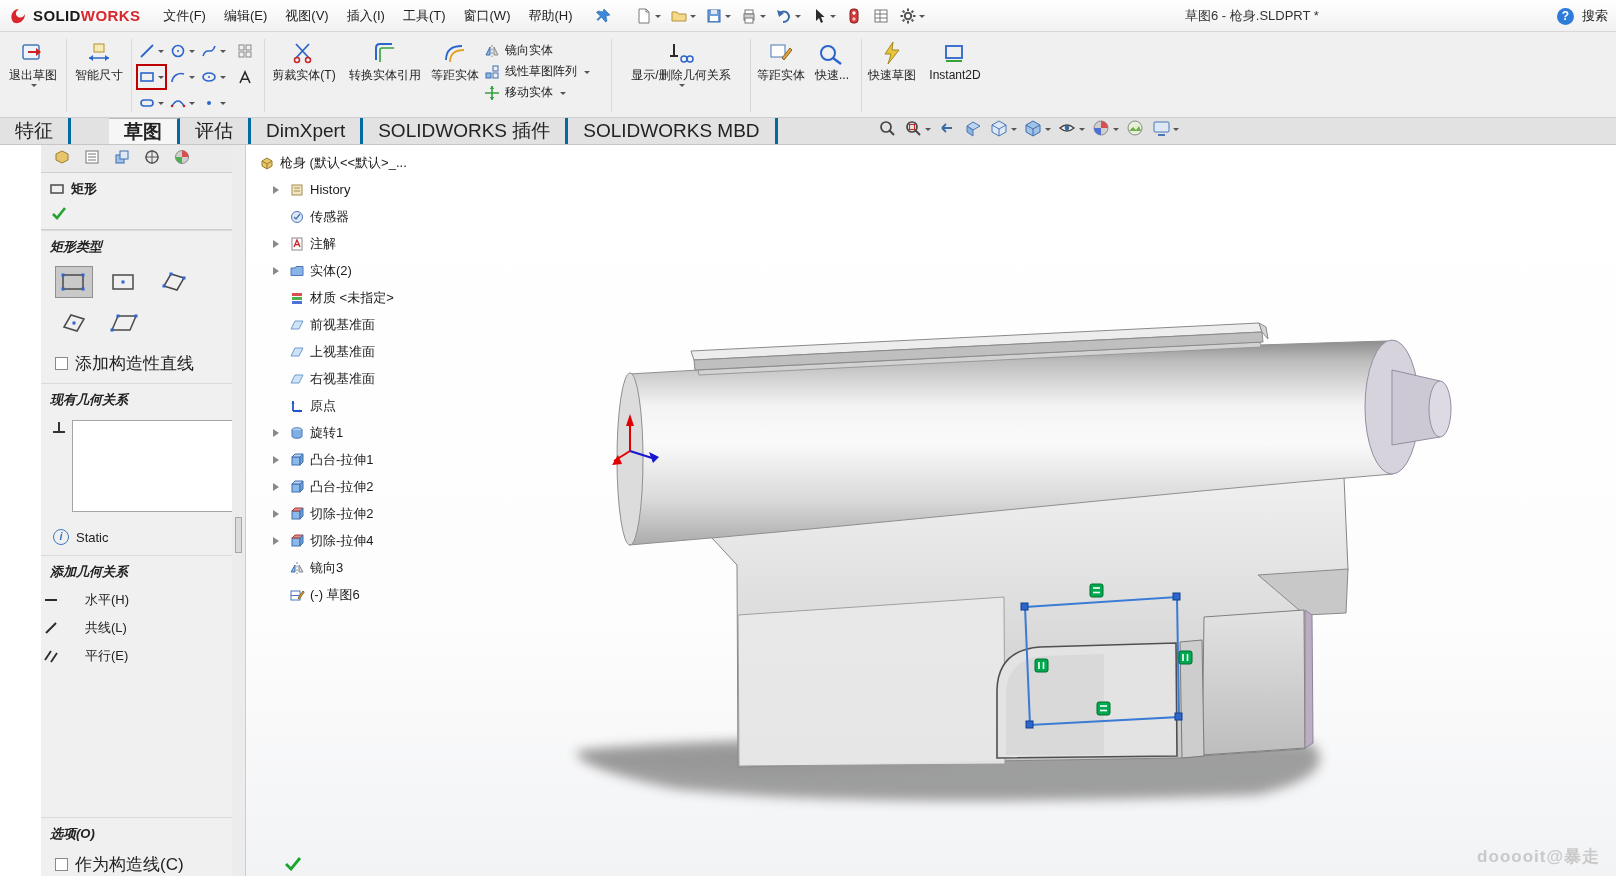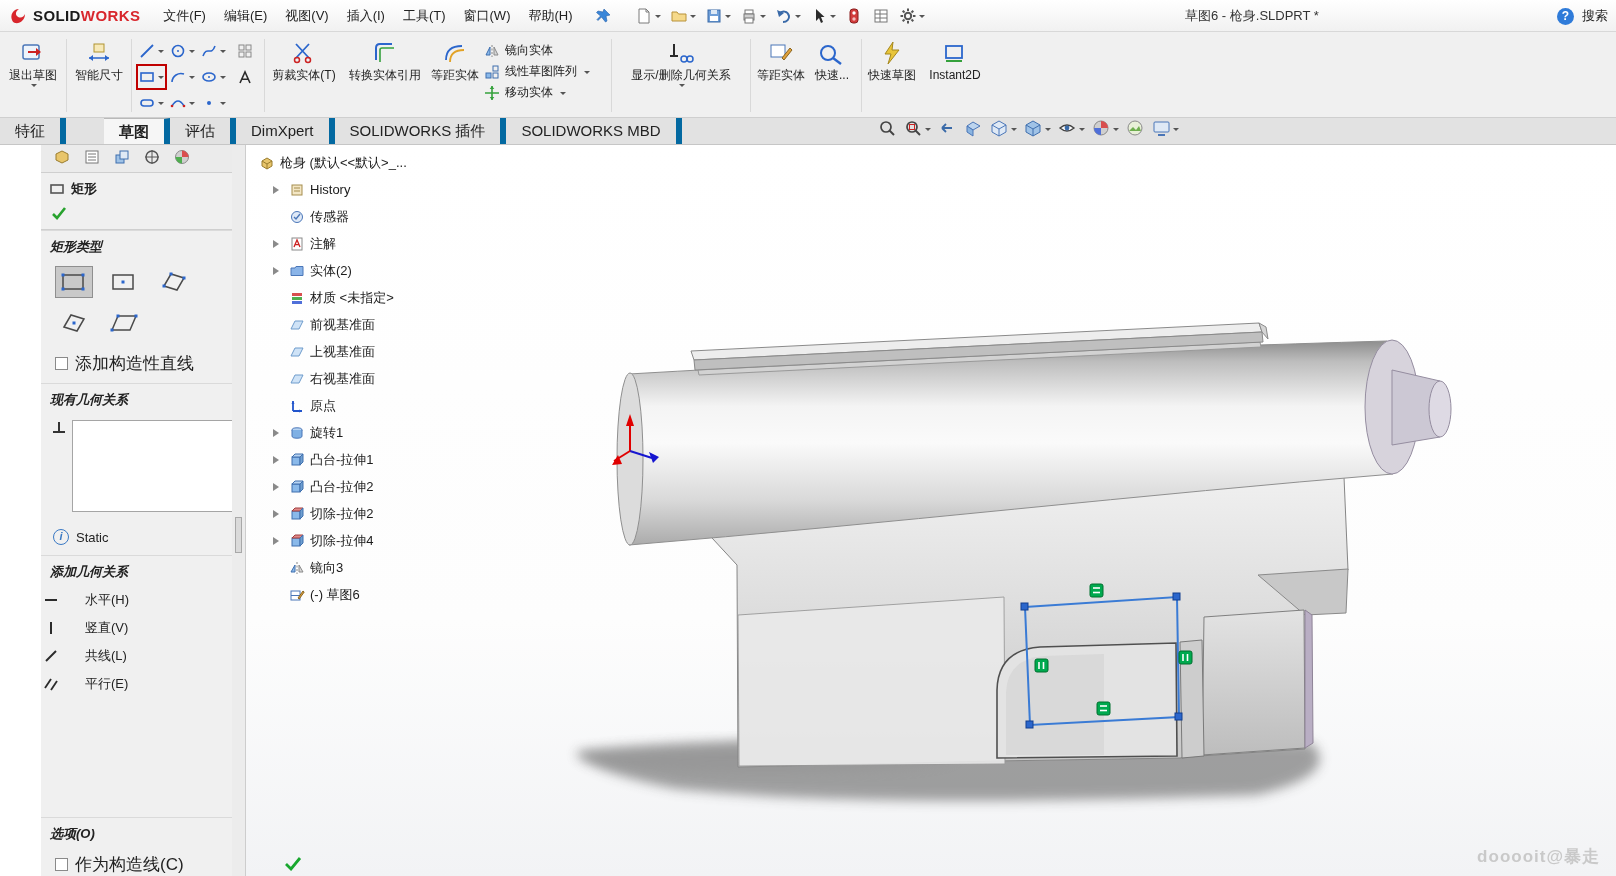--- a/index.html
+++ b/index.html
@@ -27,21 +27,21 @@
   .big-btn .bicon { height:30px; display:flex; align-items:center; justify-content:center; }
   .blabel { word-break:break-all; max-width:100%; }
   .grid-tools { display:grid; grid-template-columns:repeat(4,31px); grid-auto-rows:26px; align-content:start; padding-top:3px; }
   .gcell { display:flex; align-items:center; justify-content:center; gap:1px; cursor:default; }
   .gcell.red { outline:2px solid #c00000; outline-offset:-2px; }
   .stack3 { display:flex; flex-direction:column; justify-content:flex-start; padding-top:5px; }
   .srow { display:flex; align-items:center; gap:5px; padding:2px 5px; font-size:12px; }
 
   
   .tabbar { height:27px; background:#e2e2e2; border-bottom:1px solid #c6c6c6; display:flex; align-items:stretch; position:relative; }
-  .tab { padding:0 15px; line-height:26px; font-size:15px; color:#222; border-right:6px solid #0369a1; cursor:default; }
+  .tab { padding:0 15px; line-height:26px; font-size:19px; color:#222; border-right:3px solid #0369a1; cursor:default; }
   .tab.active { background:#f6f6f6; border-top:1px solid #b9b9b9; font-weight:bold;margin-left:38px; }
   .headsup { position:absolute; left:878px; top:1px; display:flex; align-items:center; gap:7px; }
   .hu-btn { display:flex; align-items:center; }
 
   
   .main { position:relative; height:731px; background:#fff; }
 
   
   .pm { position:absolute; left:0; top:0; bottom:0; width:232px; background:#f0f0f0; border-right:1px solid #b5b5b5; overflow:hidden; display:flex; flex-direction:column;margin-left:41px; }
   .pm-tabs { height:28px; flex:none; display:flex; align-items:center; gap:12px; padding:0 12px; background:#ebebeb; border-bottom:1px solid #cfcfcf; }
@@ -589,26 +589,20 @@
       <span class="chev"></span>
     </div>
     <div class="rel-btn">
       <svg width="16" height="16">
           <line x1="2" y1="8" x2="14" y2="8" stroke="#2b2b2b" stroke-width="2"></line>
         </svg>
       <span>水平(H)</span>
     </div>
     <div class="rel-btn">
       <svg width="16" height="16">
-          <line x1="8" y1="2" x2="8" y2="14" stroke="#2b2b2b" stroke-width="2"></line>
-        </svg>
-      <span>竖直(V)</span>
-    </div>
-    <div class="rel-btn">
-      <svg width="16" height="16">
           <line x1="3" y1="13" x2="13" y2="3" stroke="#2b2b2b" stroke-width="2"></line>
         </svg>
       <span>共线(L)</span>
     </div>
     <div class="rel-btn">
       <svg width="16" height="16">
           <line x1="2" y1="12" x2="8" y2="3" stroke="#2b2b2b" stroke-width="1.8"></line>
           <line x1="8" y1="14" x2="14" y2="5" stroke="#2b2b2b" stroke-width="1.8"></line>
         </svg>
       <span>平行(E)</span>

